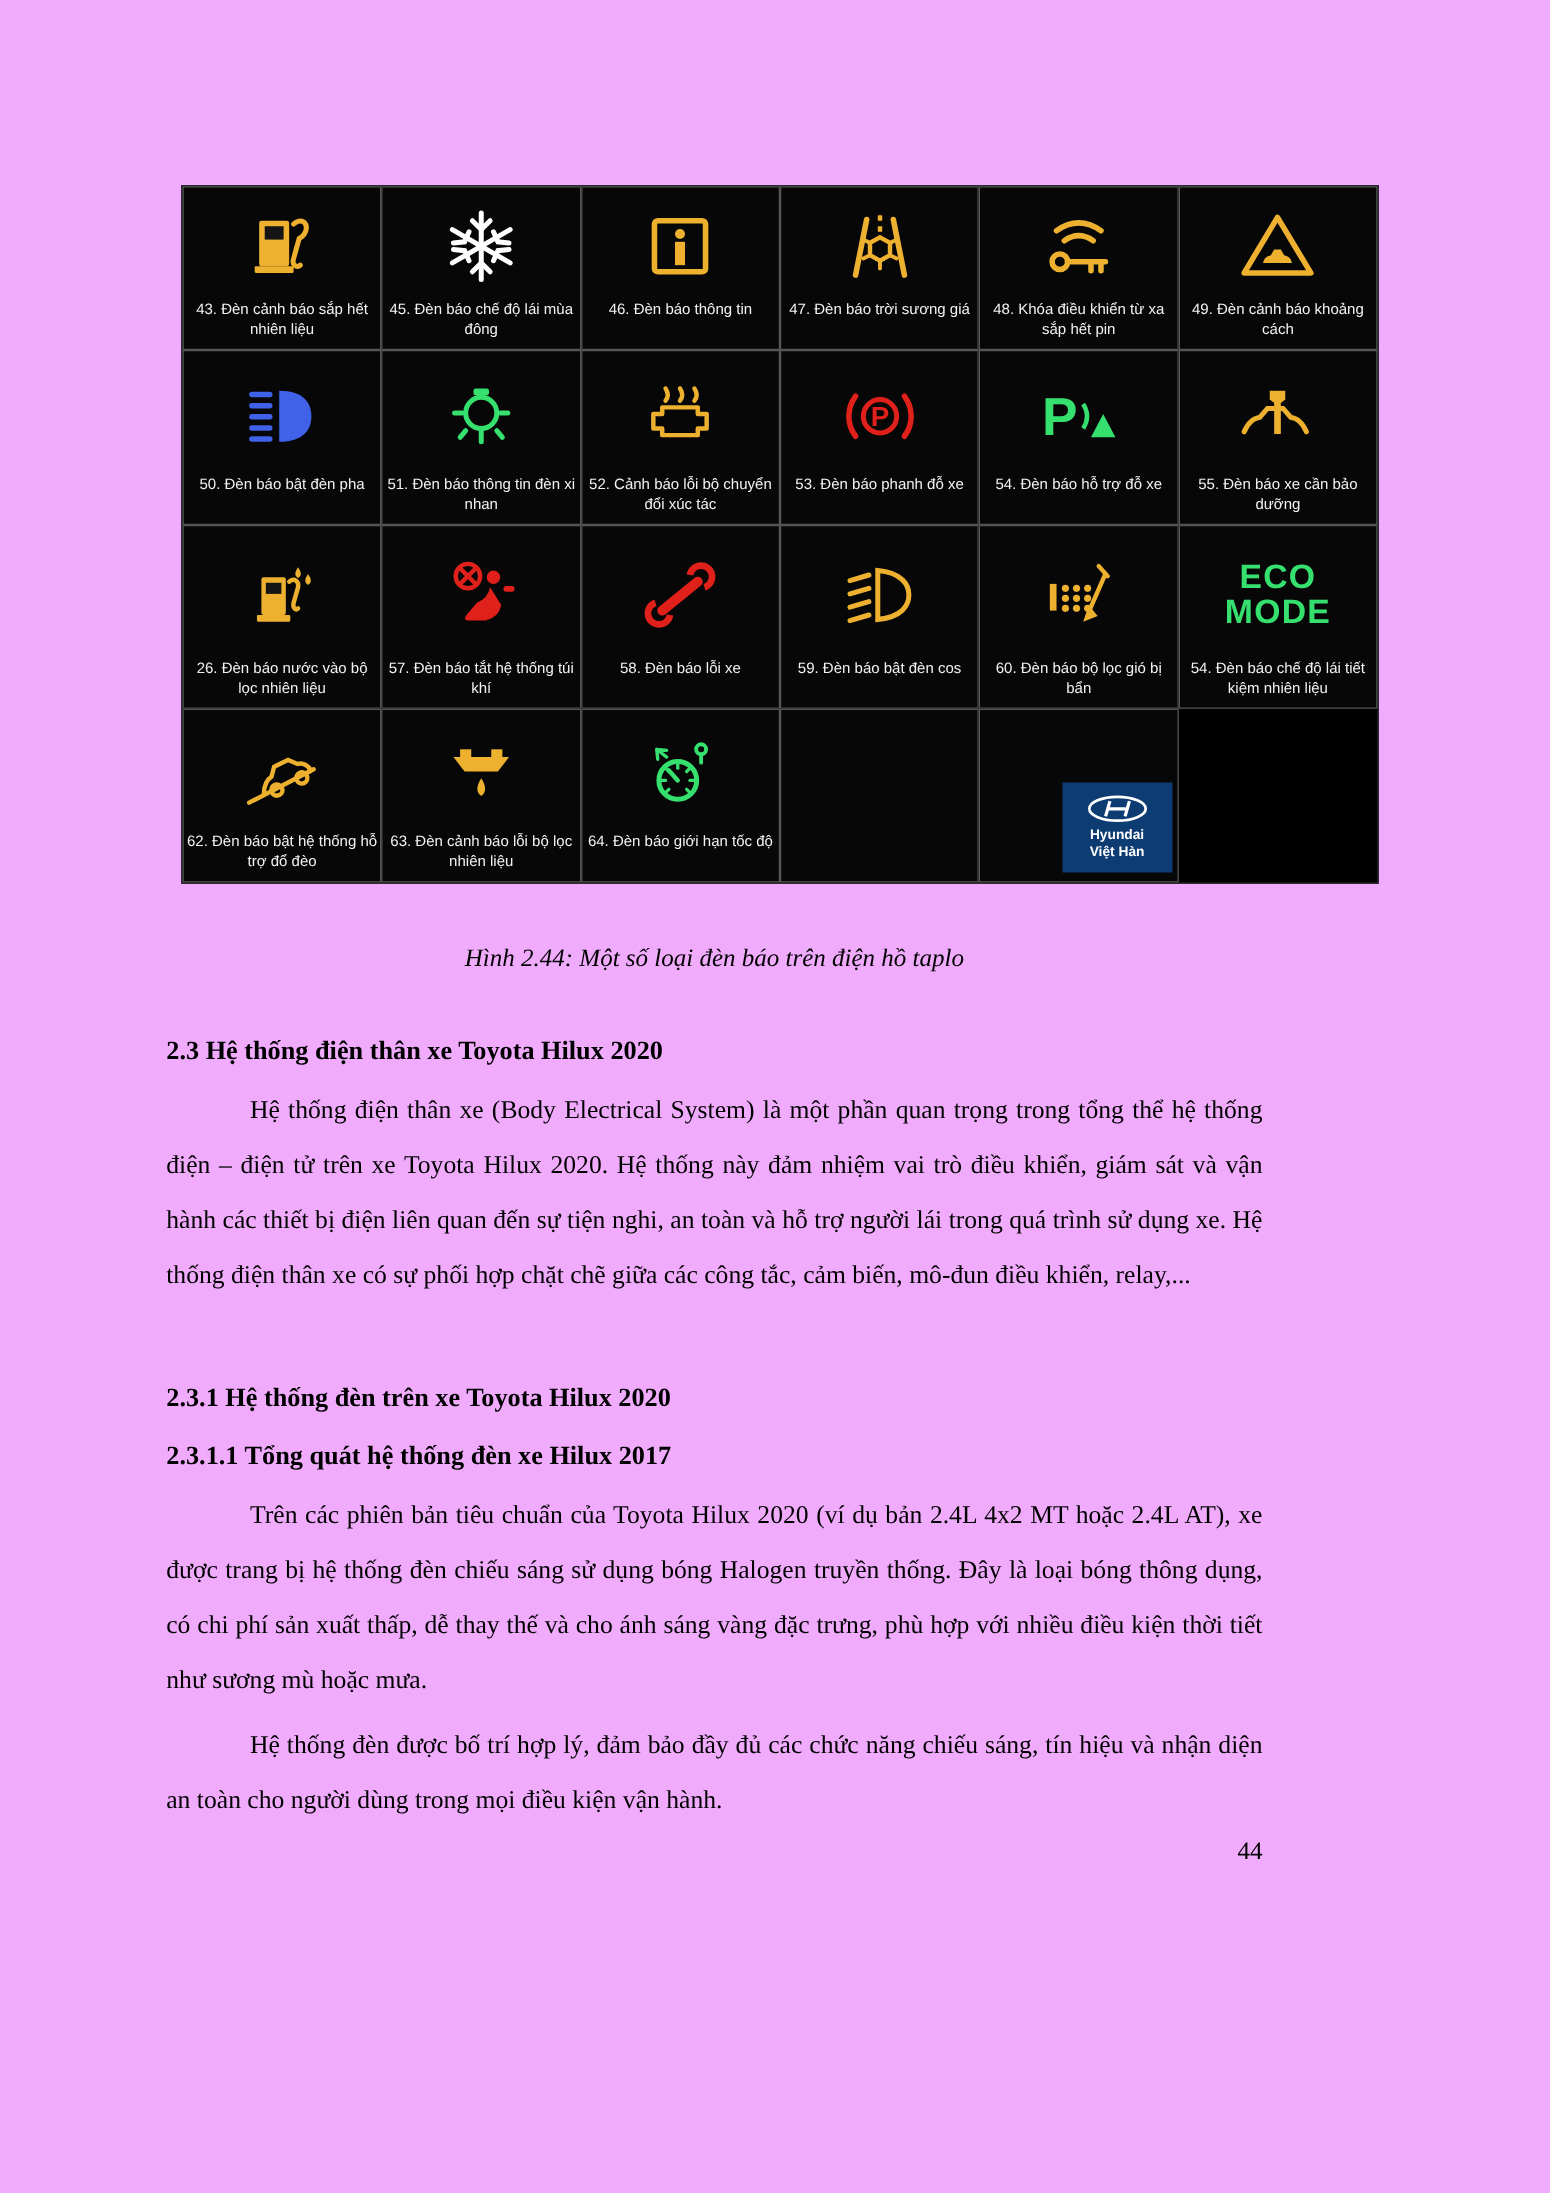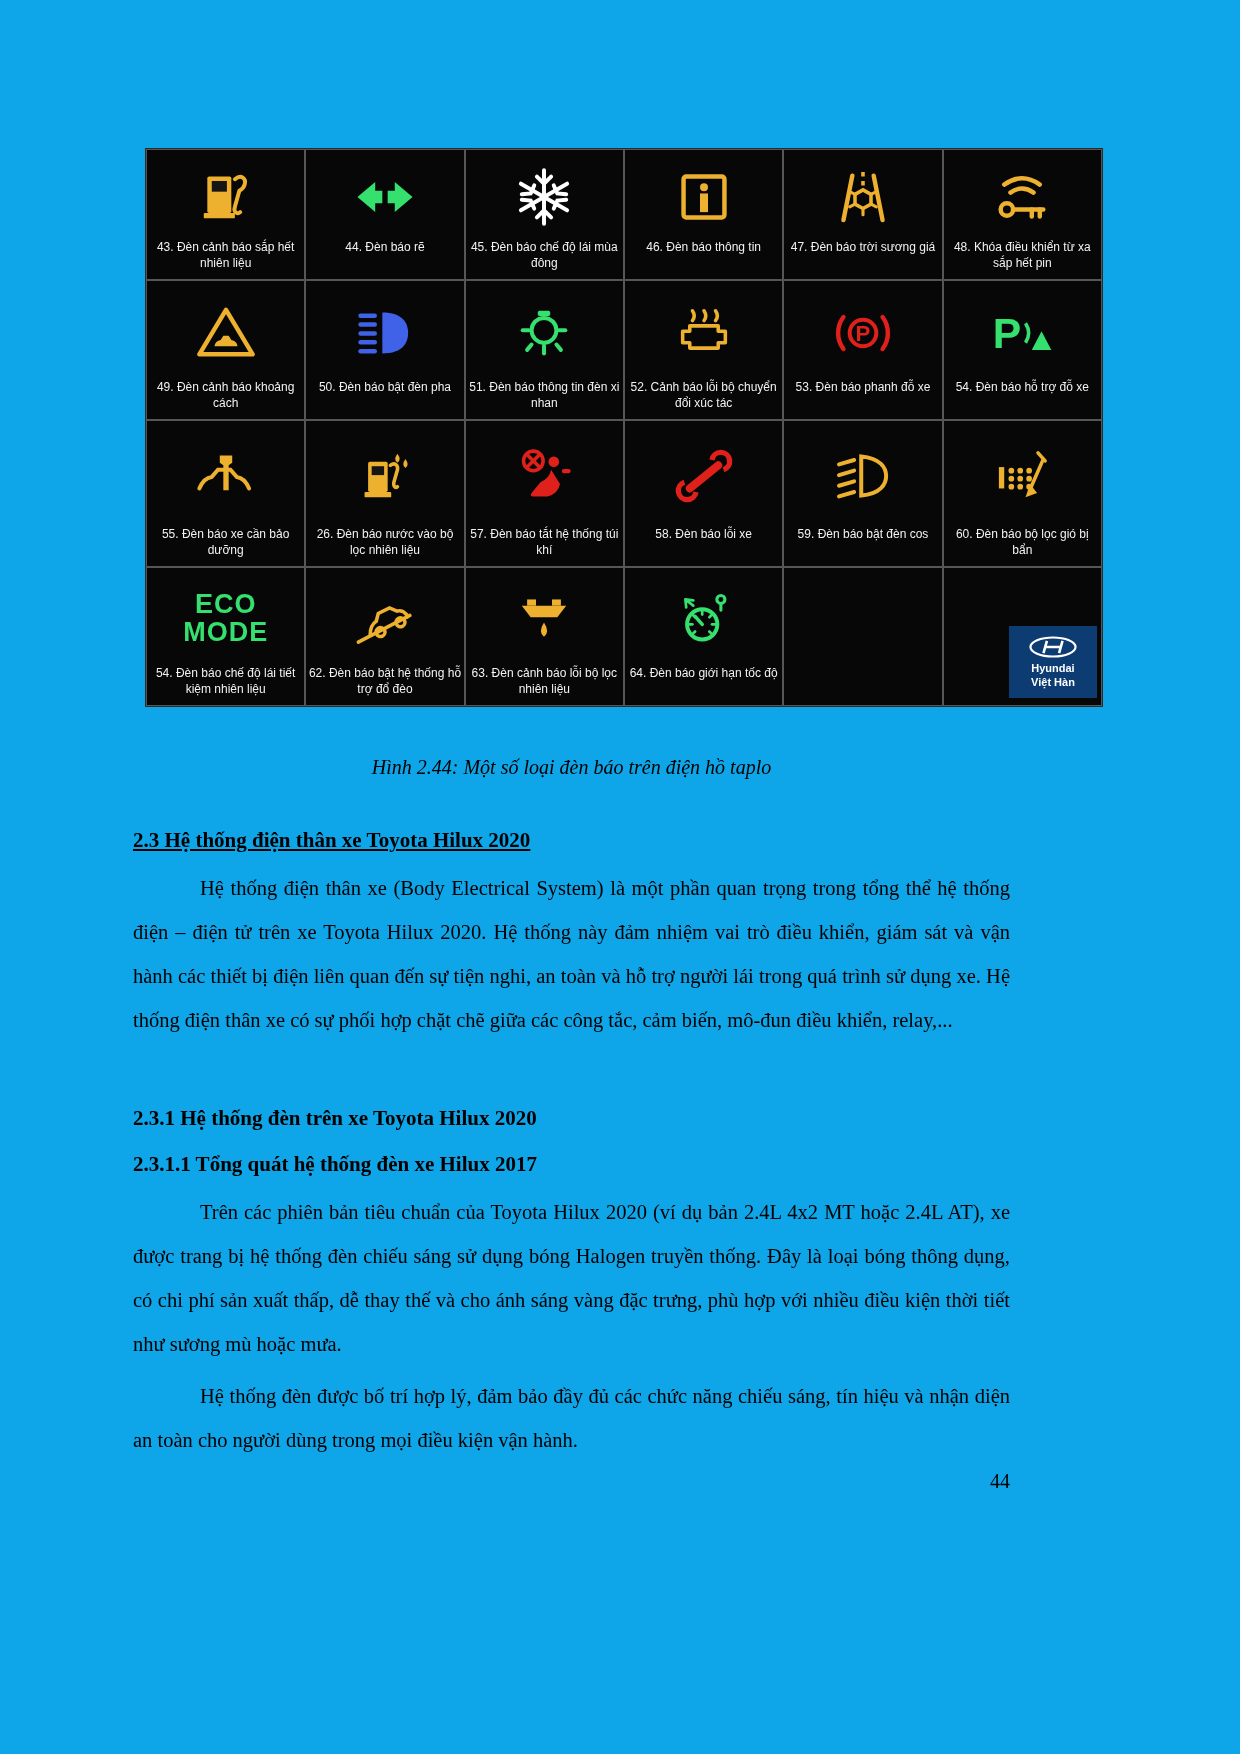--- a/index.html
+++ b/index.html
@@ -1,16 +1,16 @@
 <!DOCTYPE html>
 <html><head>
 <meta charset="utf-8">
 <style>
   html,body{margin:0;padding:0;background:#888;}
-  .page{position:relative;width:1240px;height:1754px;background:#0ea5e9;
+  .page{position:relative;width:1240px;height:1754px;background:#f0abfc;
         font-family:"Liberation Serif",serif;color:#000;overflow:hidden;margin:0 auto;}
 
   
   .figure{position:absolute;left:145px;top:148px;width:958px;height:559px;
           background:#000;display:grid;grid-template-columns:repeat(6,1fr);
           grid-template-rows:131px 140px 147px 139px;border:1px solid #2c2c2c;box-sizing:border-box;}
   .cell{border:1px solid #565656;background:#070707;display:flex;flex-direction:column;
         align-items:center;justify-content:flex-end;padding:4px 2px 5px;box-sizing:border-box;overflow:hidden;}
   .icon-wrap{flex:1;display:flex;align-items:center;justify-content:center;width:100%;}
   .li{display:block;line-height:0;}
@@ -21,21 +21,21 @@
        line-height:1.02;letter-spacing:1px;text-align:center;}
   .hyundai-box{align-self:flex-end;margin:0 2px 2px auto;width:88px;height:72px;
        display:flex;flex-direction:column;align-items:center;justify-content:center;gap:1px;padding:4px 2px;box-sizing:border-box;}
   .hy-logo{width:52px;height:24px;display:block;margin-bottom:2px;}
   .hy-name{font:bold 11px/1.15 "Liberation Sans",sans-serif;color:#fff;text-align:center;}
 
   
   .caption{position:absolute;top:756px;left:133px;width:877px;text-align:center;
            font-style:italic;font-size:20px;}
   .hd{position:absolute;left:133px;width:877px;font-weight:bold;font-size:21px;}
-  #h23{top:828px;text-decoration:underline;} #h231{top:1106px;} #h2311{top:1152px;}
+  #h23{top:828px;} #h231{top:1106px;} #h2311{top:1152px;}
   .para{position:absolute;left:133px;width:877px;font-size:20.5px;line-height:44px;
         text-align:justify;text-indent:67px;}
   #p1{top:866px;} #p2{top:1190px;} #p3{top:1374px;}
   .page-num{position:absolute;top:1470px;left:133px;width:877px;text-align:right;font-size:20px;}
 </style>
 </head>
 <body>
 
 <div class="page">
 
@@ -47,31 +47,20 @@
               <g fill="#edb12f">
                 <rect x="15" y="13" width="27" height="41" rx="2"></rect>
                 <rect x="11" y="54" width="35" height="6" rx="1"></rect>
               </g>
               <rect x="20" y="18" width="17" height="12" fill="#151515"></rect>
               <path d="M46 16 c7 -6 13 -1 11 6 c-1 4 -4 6 -6 7 l-5 18 c-2 6 3 9 6 6" fill="none" stroke="#edb12f" stroke-width="4.5" stroke-linecap="round"></path>
             </svg>
           </span>
         </div>
         <div class="cell-label">43. Đèn cảnh báo sắp hết nhiên liệu</div>
-      </div>
-      <div class="cell">
-        <div class="icon-wrap">
-          <span class="li">
-            <svg viewBox="0 0 72 72">
-              <polygon points="5,36 25,19 25,29 33,29 33,43 25,43 25,53" fill="#35e06e"></polygon>
-              <polygon points="67,36 47,19 47,29 39,29 39,43 47,43 47,53" fill="#35e06e"></polygon>
-            </svg>
-          </span>
-        </div>
-        <div class="cell-label">44. Đèn báo rẽ</div>
       </div>
       <div class="cell">
         <div class="icon-wrap">
           <span class="li">
             <svg viewBox="0 0 72 72">
               <g stroke="#ffffff" stroke-width="4.5" stroke-linecap="round" fill="none">
                 <line x1="36" y1="6" x2="36" y2="66"></line>
                 <line x1="10" y1="21" x2="62" y2="51"></line>
                 <line x1="62" y1="21" x2="10" y2="51"></line>
                 <path d="M28 13 l8 8 8 -8"></path>

